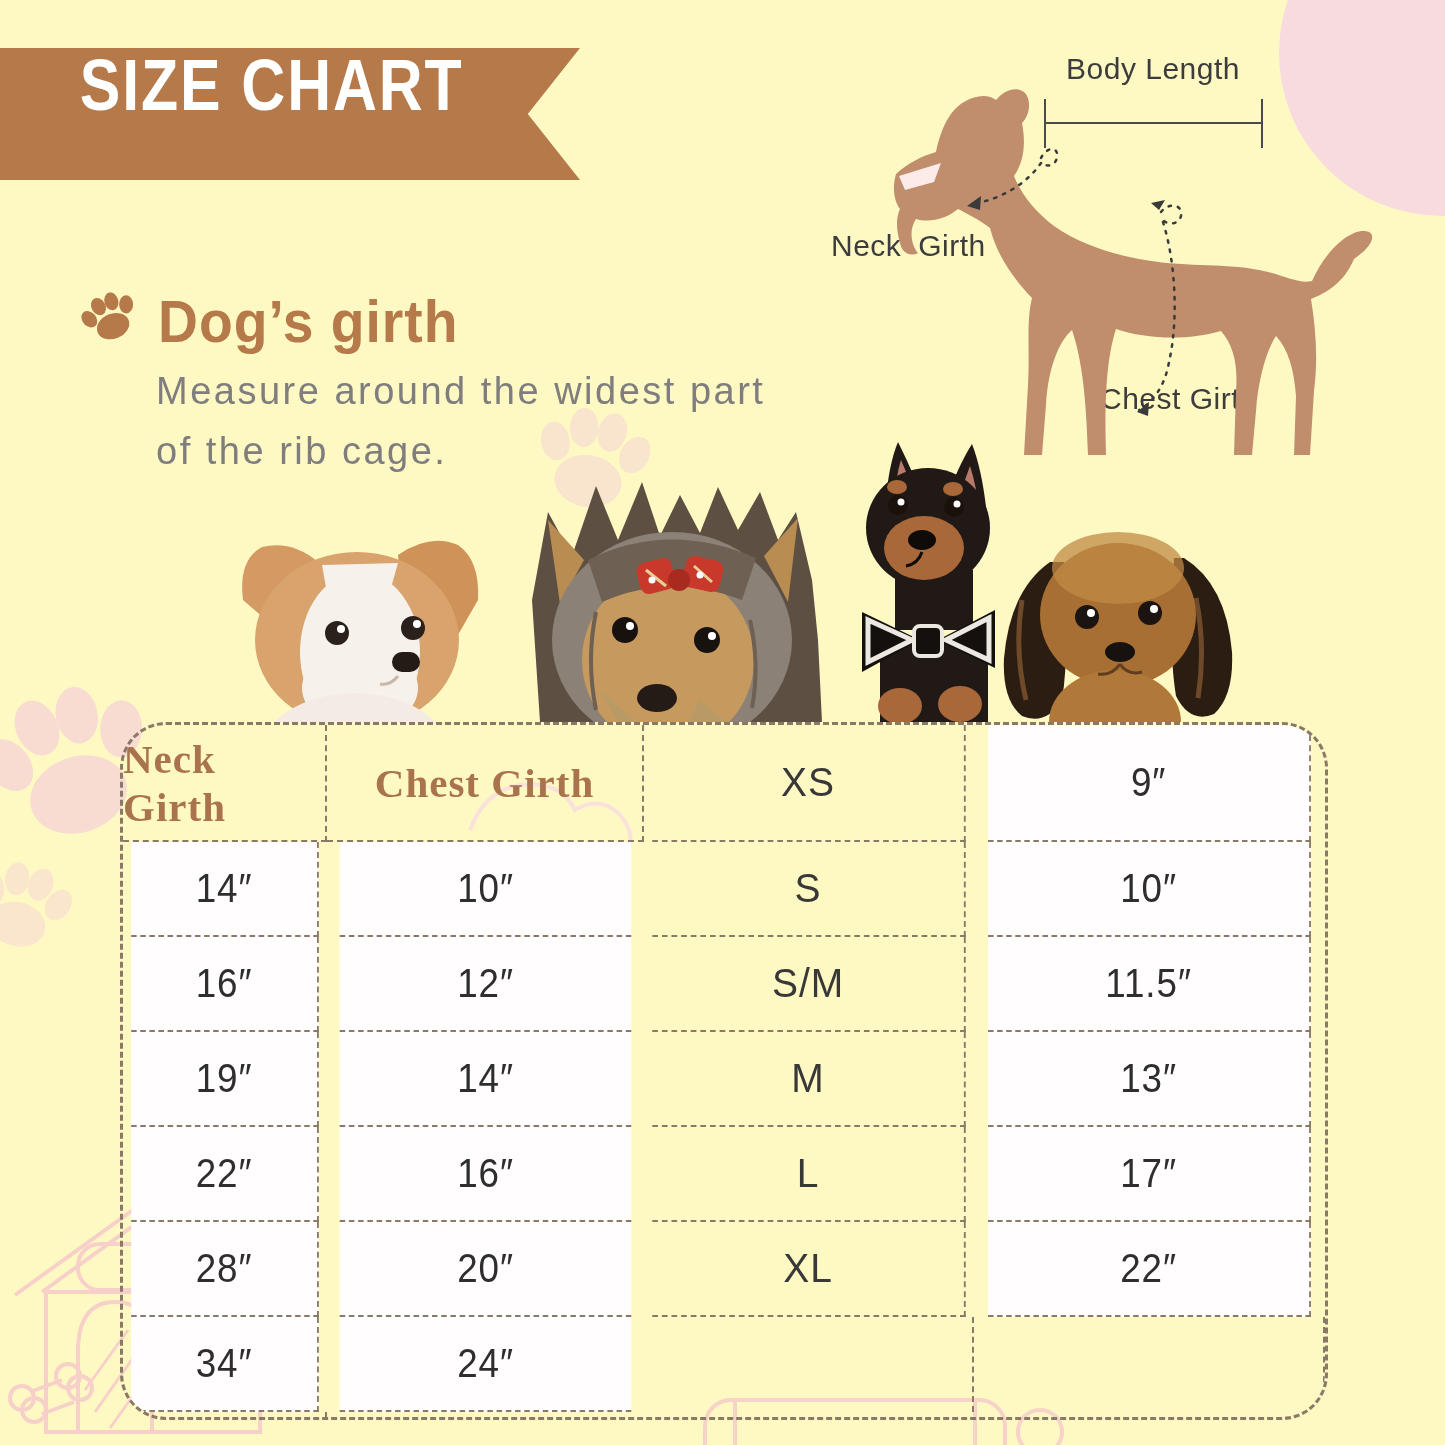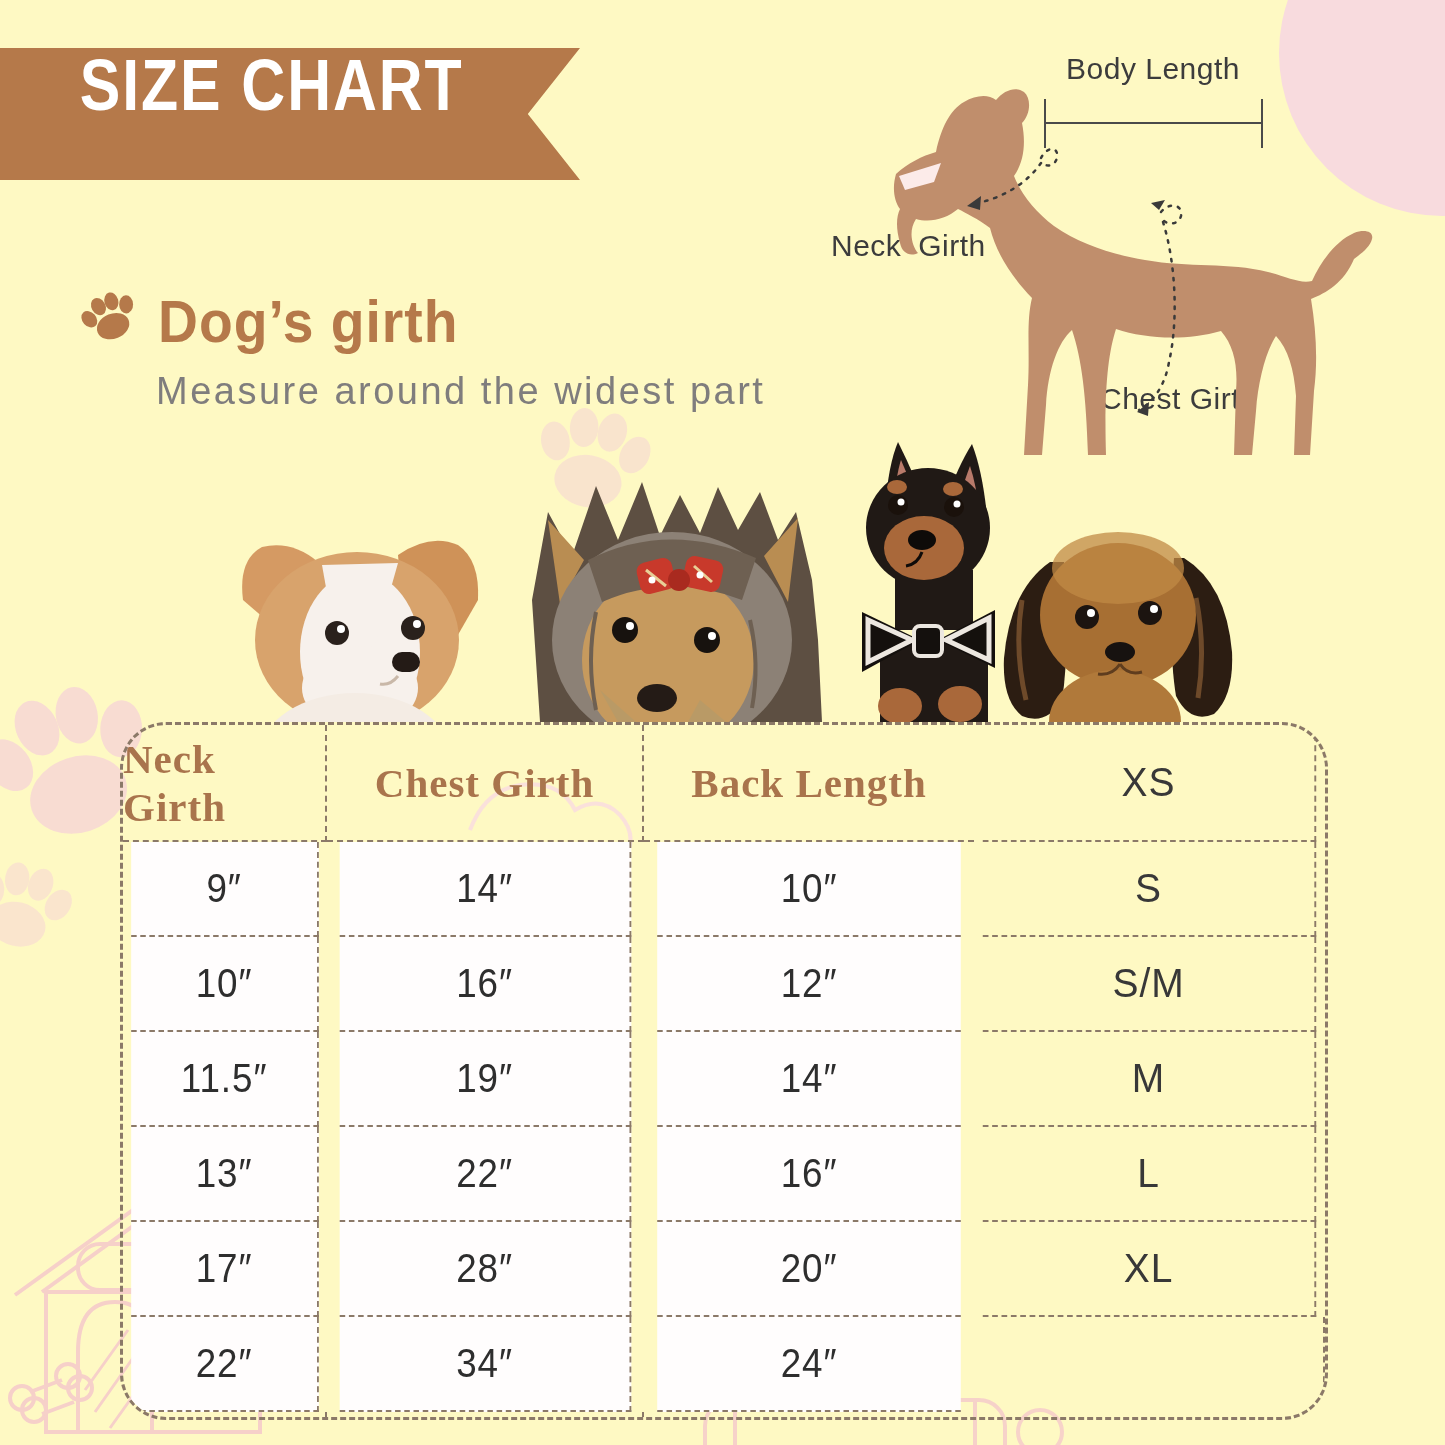--- a/index.html
+++ b/index.html
@@ -177,20 +177,21 @@
       <ellipse cx="0" cy="12" rx="24" ry="18"></ellipse>
       <ellipse cx="-28" cy="-10" rx="10" ry="13" transform="rotate(-20 -28 -10)"></ellipse>
       <ellipse cx="-9" cy="-22" rx="10" ry="13" transform="rotate(-7 -9 -22)"></ellipse>
       <ellipse cx="11" cy="-22" rx="10" ry="13" transform="rotate(7 11 -22)"></ellipse>
       <ellipse cx="29" cy="-10" rx="10" ry="13" transform="rotate(20 29 -10)"></ellipse>
     </g>
   </svg>
   <div class="girth-head">Dog’s girth</div>
   <div class="girth-desc">
     <div>Measure around the widest part</div>
+    <div>of the rib cage.</div>
   </div>
 
   <div class="dogs-strip">
     <svg width="1445" height="297" viewBox="0 425 1445 297">
 
       <g>
         <path fill="#d59a63" d="M243,600 Q238,560 262,547 Q292,540 318,562 L330,600 L280,632 Z"></path>
         <path fill="#cf9258" d="M398,555 Q430,533 458,545 Q480,560 478,600 L455,640 L402,600 Z"></path>
         <ellipse cx="357" cy="640" rx="102" ry="88" fill="#d8a36c"></ellipse>
         <ellipse cx="360" cy="652" rx="60" ry="80" fill="#f7f1ec"></ellipse>
@@ -270,21 +271,20 @@
         <ellipse cx="1120" cy="652" rx="15" ry="10" fill="#171210"></ellipse>
         <path d="M1120,664 Q1112,676 1098,674 M1120,664 Q1128,676 1142,672" stroke="#5f3d1e" stroke-width="3" fill="none"></path>
       </g>
     </svg>
   </div>
 
   <div class="size-table">
 
     <div class="tc th">Neck Girth</div>
     <div class="tc th">Chest Girth</div>
-    <div class="tc th lastcol">Back Length</div>
 
     <div class="tc td-size">XS</div>
     <div class="tc white td">9″</div>
     <div class="tc white td">14″</div>
     <div class="tc white td lastcol">10″</div>
 
     <div class="tc td-size">S</div>
     <div class="tc white td">10″</div>
     <div class="tc white td">16″</div>
     <div class="tc white td lastcol">12″</div>

